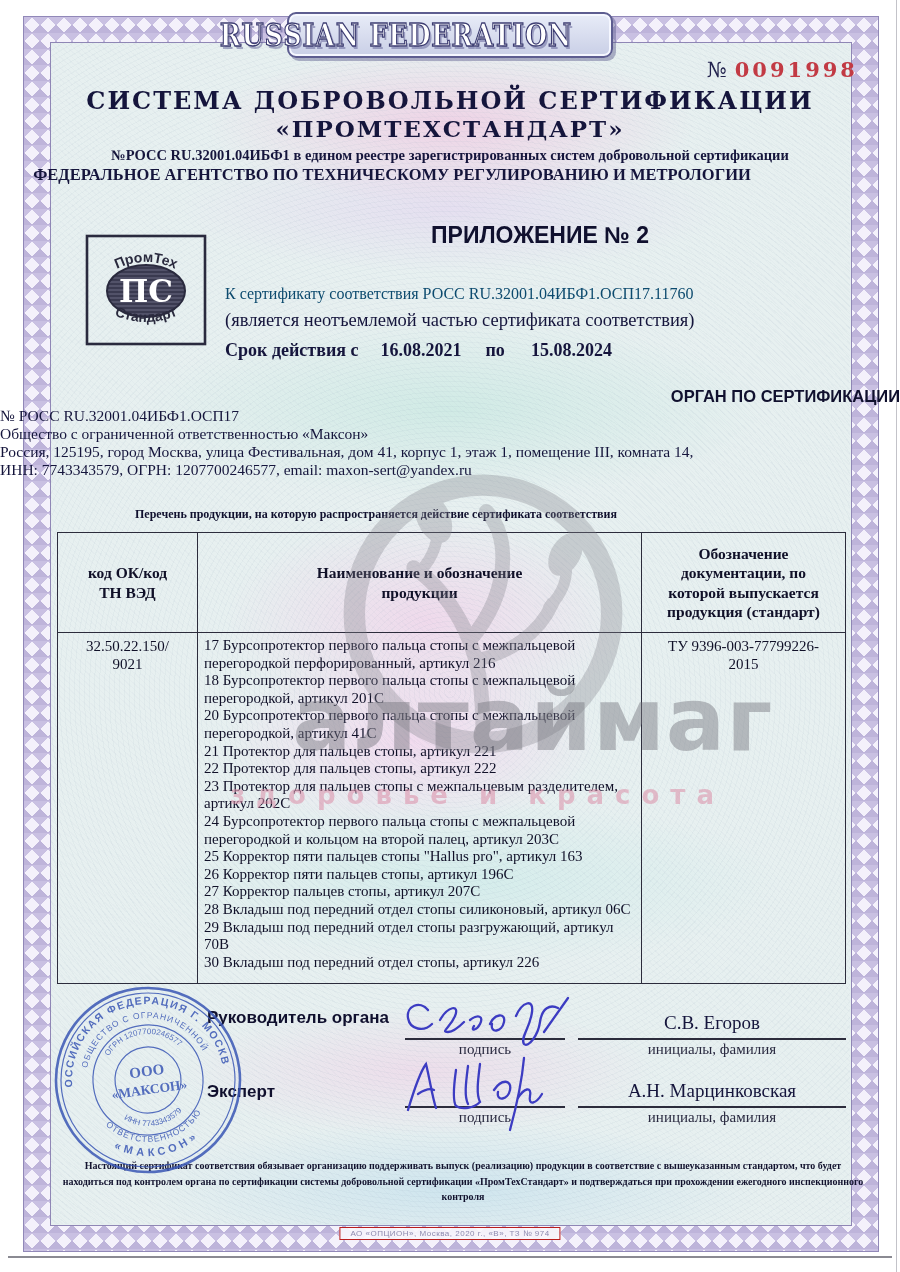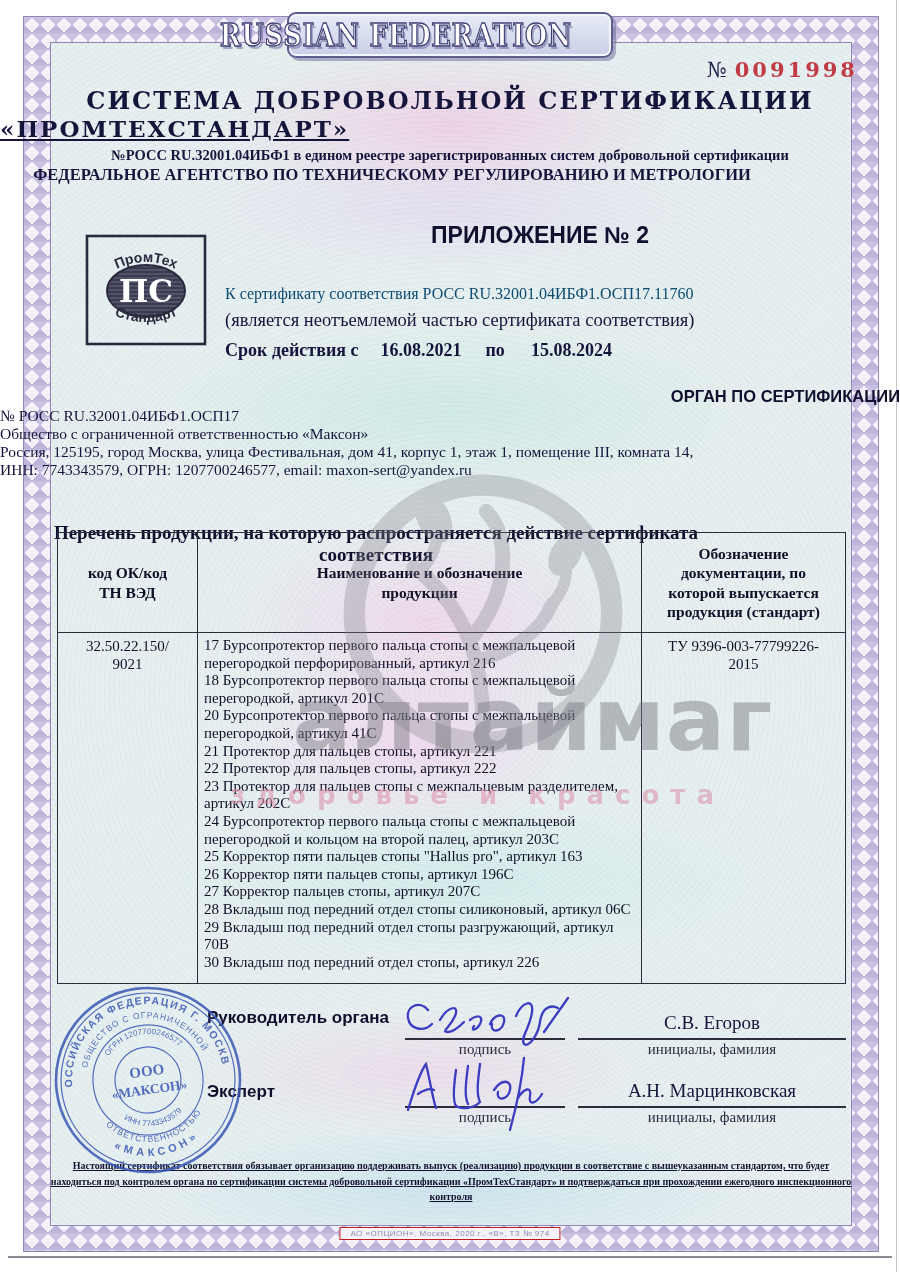--- a/index.html
+++ b/index.html
@@ -52,37 +52,37 @@
     font-family:"DejaVu Serif",serif;font-weight:bold;font-size:31px;
     color:#ffffff;-webkit-text-stroke:1.3px #3d3d72;letter-spacing:1px;
     transform:scaleX(.82);text-shadow:2.5px 2.5px 0 rgba(95,95,150,.5);white-space:nowrap;
   }
   
   .cert-number{position:absolute;top:57px;right:42px;font-family:"DejaVu Serif",serif;font-size:21px;}
   .cert-number .pref{color:#23234e;margin-right:8px;}
   .cert-number .digits{color:#c23a44;letter-spacing:3px;font-weight:bold;}
   .title1{position:absolute;left:0;top:86px;width:900px;text-align:center;
     font-family:"DejaVu Serif",serif;font-weight:bold;font-size:24px;letter-spacing:2px;color:#15153c;}
-  .title2{position:absolute;left:0;top:115px;width:900px;
-    font-family:"DejaVu Serif",serif;font-weight:bold;font-size:23px;letter-spacing:2px;color:#15153c;text-decoration:underline;}
+  .title2{position:absolute;left:0;top:115px;width:900px;text-align:center;
+    font-family:"DejaVu Serif",serif;font-weight:bold;font-size:23px;letter-spacing:2px;color:#15153c;}
   .registry{position:absolute;left:0;top:147px;width:900px;text-align:center;
     font-weight:bold;font-size:14.5px;color:#15153c;}
   .agency{position:absolute;left:0;top:165px;width:784px;text-align:center;
     font-weight:bold;font-size:16.5px;color:#15153c;}
   .appendix-title{position:absolute;left:210px;top:222px;width:660px;text-align:center;
     font-family:"Liberation Sans",sans-serif;font-weight:bold;font-size:23px;color:#10102e;}
   .to-cert{position:absolute;left:225px;top:285px;font-size:16px;color:#0c4a6e;}
   .integral{position:absolute;left:225px;top:310px;font-size:18.5px;color:#15153c;}
   .validity{position:absolute;left:225px;top:340px;font-size:18px;font-weight:bold;color:#15153c;}
   .validity .gap1{margin-left:22px;} .validity .gap2{margin-left:24px;} .validity .gap3{margin-left:26px;}
   .org-head{position:absolute;left:0;top:387px;width:900px;text-align:right;
     font-family:"Liberation Sans",sans-serif;font-weight:bold;font-size:16.5px;color:#10102e;}
   .org-line{position:absolute;left:0;width:900px;font-size:15.5px;color:#15153c;}
-  .products-heading{position:absolute;left:0;top:522px;width:752px;text-align:center;
-    font-weight:bold;font-size:19px;color:#10102e;}
+  .products-heading{position:absolute;left:0;top:507px;width:752px;text-align:center;
+    font-weight:bold;font-size:12px;color:#10102e;}
   
   .logo{position:absolute;left:84px;top:233px;}
   
   .ptable{position:absolute;left:57px;top:532px;width:787px;height:450px;
     display:grid;grid-template-columns:140px 444px 203px;grid-template-rows:100px 350px;
     border:1.6px solid #2c2c3c;color:#101028;}
   .ptable .cell{border-right:1.4px solid #2c2c3c;border-bottom:1.4px solid #2c2c3c;overflow:hidden;}
   .ptable .cell.last-col{border-right:none;}
   .ptable .cell.last-row{border-bottom:none;}
   .hcell{display:flex;align-items:center;justify-content:center;text-align:center;
@@ -100,22 +100,22 @@
     font-family:"DejaVu Sans",sans-serif;font-weight:bold;font-size:26px;color:#dc8fa8;letter-spacing:11px;}
   
   .sig-label{position:absolute;font-family:"Liberation Sans",sans-serif;font-weight:bold;
     font-size:17px;color:#10102e;}
   .sigline{position:absolute;height:1.5px;background:#2c2c3c;}
   .sig-caption{position:absolute;font-size:15px;color:#2a2a40;text-align:center;}
   .sig-name{position:absolute;font-size:19px;color:#15153c;text-align:center;}
   .ink{position:absolute;z-index:6;}
   .stamp{position:absolute;left:48px;top:980px;z-index:5;transform:rotate(-8deg);opacity:.85;}
   
-  .footer-note{position:absolute;left:48px;top:1158px;width:806px;text-align:center;
-    font-weight:bold;font-size:10px;line-height:1.55;color:#12122e;text-decoration:underline;}
+  .footer-note{position:absolute;left:60px;top:1158px;width:806px;text-align:center;
+    font-weight:bold;font-size:10px;line-height:1.55;color:#12122e;}
   .print-info{position:absolute;left:50%;top:1227px;transform:translateX(-50%);
     font-family:"Liberation Sans",sans-serif;font-size:8px;letter-spacing:.5px;color:#8d89ae;
     background:rgba(248,246,252,.92);border:1px solid #b91c1c;padding:1px 10px;white-space:nowrap;z-index:2;}
 </style>
 </head>
 <body>
 
 <div class="frame-band"></div>
 <div class="content"></div>
 <div class="texture"></div>

